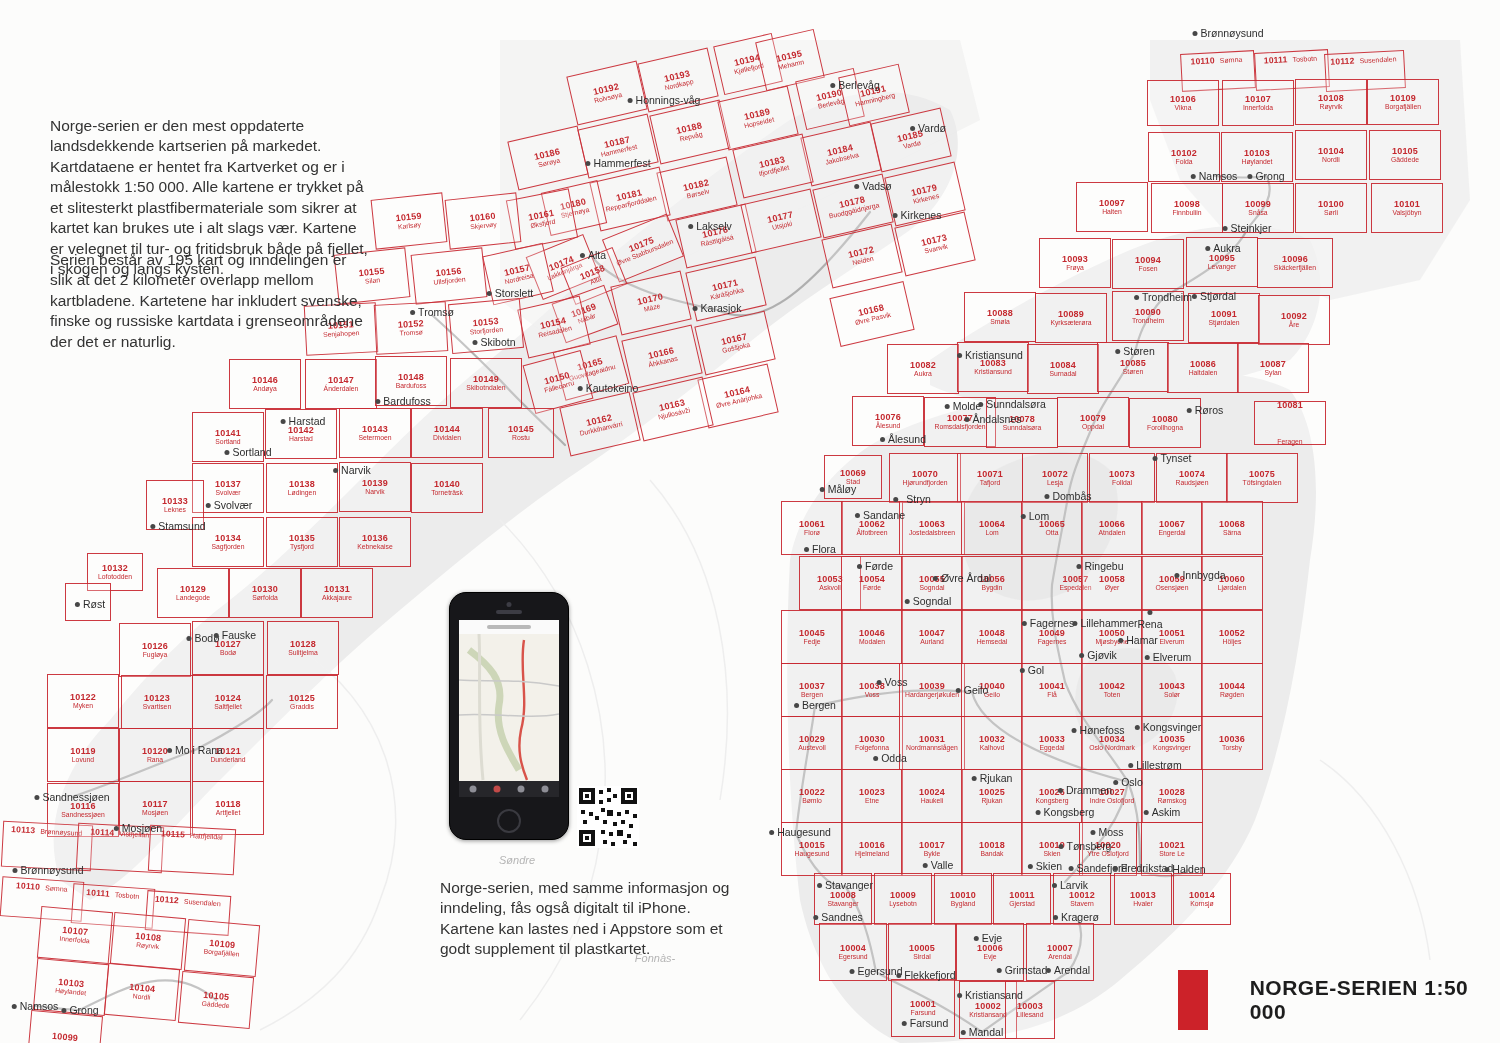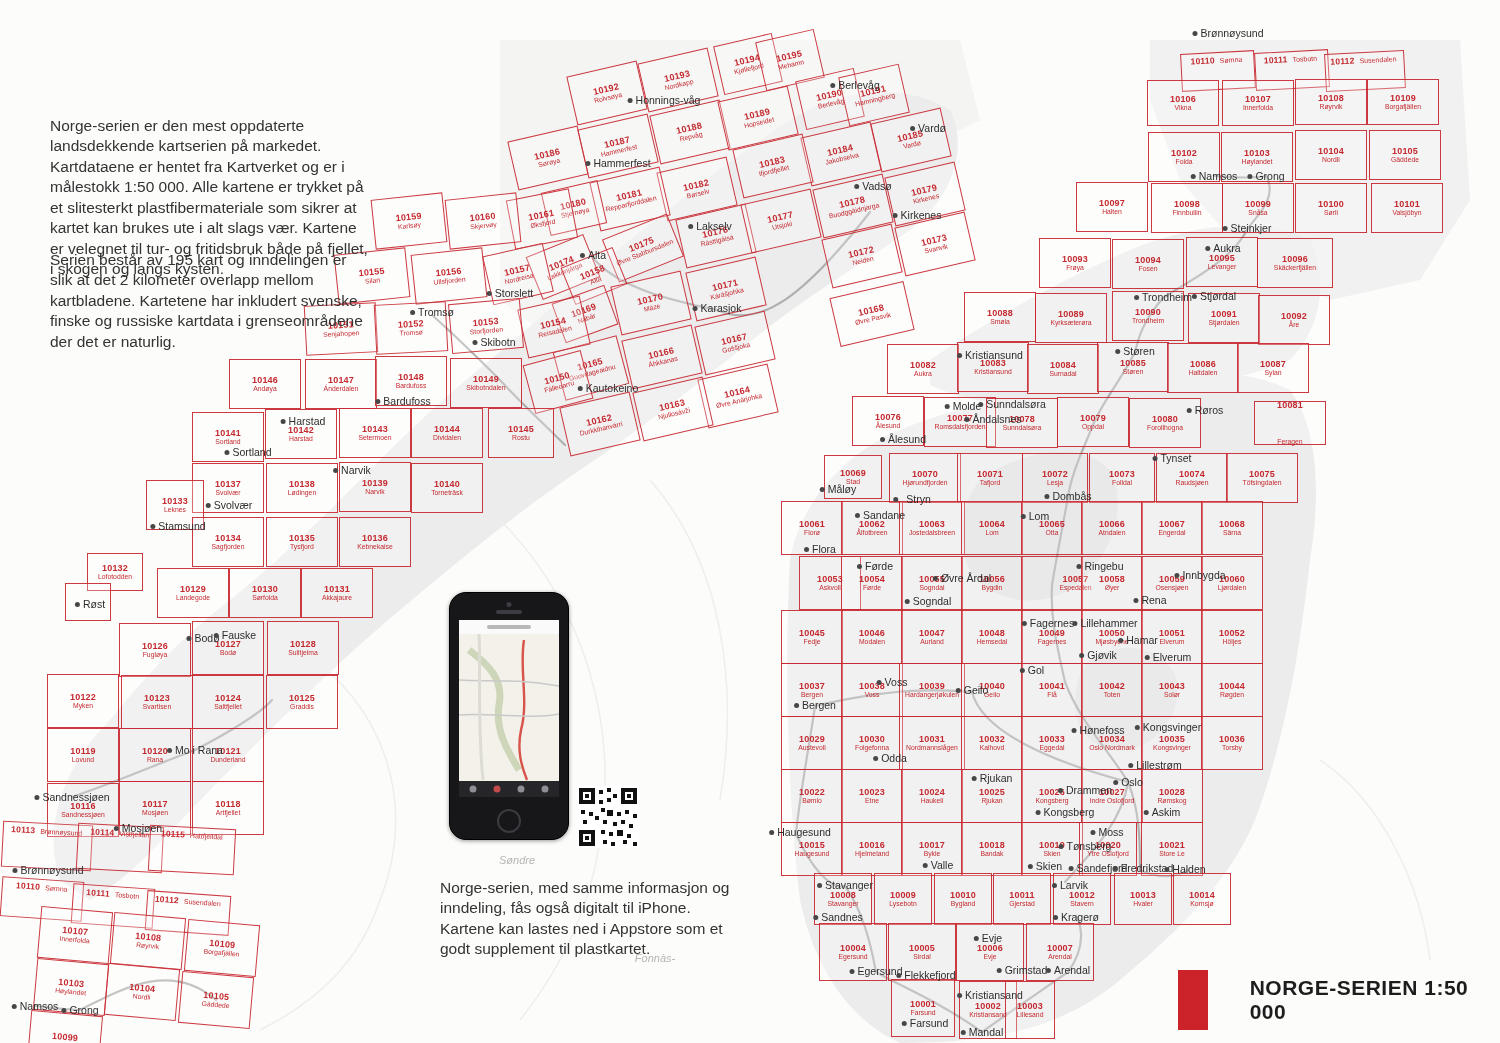--- a/index.html
+++ b/index.html
@@ -1108,21 +1108,21 @@
         <span>Sogndal</span>
       </div>
       <div class="town" style="left: 962px; top: 578px;">
         <span class="dot"></span>
         <span>Øvre Årdal</span>
       </div>
       <div class="town" style="left: 1100px; top: 566px;">
         <span class="dot"></span>
         <span>Ringebu</span>
       </div>
-      <div class="town" style="left: 1150px; top: 600px;">
+      <div class="town" style="left: 1150px; top: 620px; flex-direction: column;">
         <span class="dot"></span>
         <span>Rena</span>
       </div>
       <div class="town" style="left: 1200px; top: 575px;">
         <span class="dot"></span>
         <span>Innbygda</span>
       </div>
       <div class="town" style="left: 1048px; top: 623px;">
         <span class="dot"></span>
         <span>Fagernes</span>

